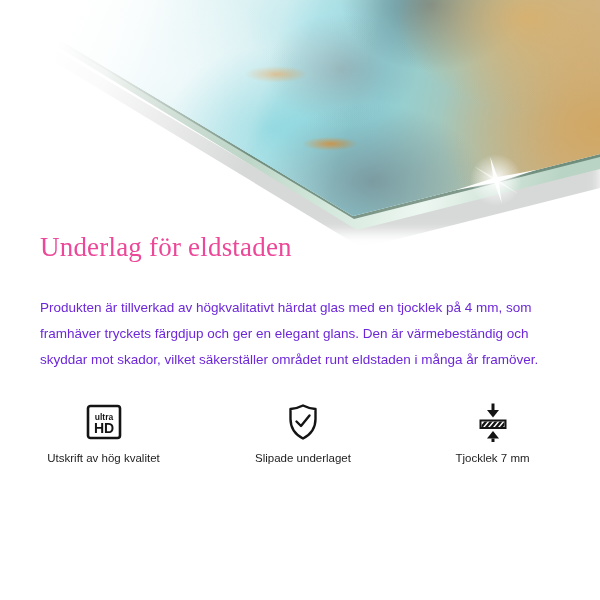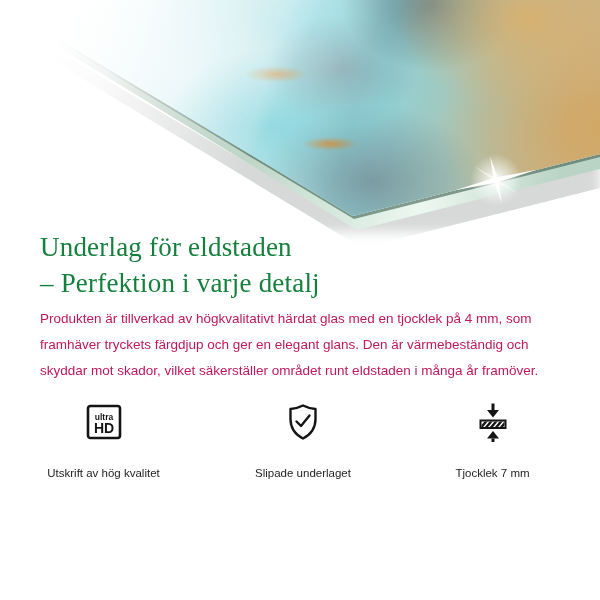--- a/index.html
+++ b/index.html
@@ -47,31 +47,31 @@
     background:linear-gradient(106deg,rgba(255,255,255,0) 28%,rgba(255,255,255,0.32) 43%,rgba(255,255,255,0) 58%);
   }
   .hero-fade{
     position:absolute;inset:0;
     background:linear-gradient(116deg,#ffffff 11%,rgba(255,255,255,0.88) 20%,rgba(255,255,255,0) 46%);
   }
   .sparkle{position:absolute;left:450px;top:150px;}
   .heading{
     position:absolute;left:40px;top:229px;margin:0;
     font-family:"Liberation Serif","DejaVu Serif",serif;
-    font-weight:400;font-size:27px;line-height:36px;color:#15803d;letter-spacing:0.2px;
+    font-weight:400;font-size:27px;line-height:36px;color:#ec4899;letter-spacing:0.2px;
   }
   .paragraph{
-    position:absolute;left:40px;top:306px;width:516px;margin:0;
-    font-size:13.5px;line-height:26px;color:#be185d;
+    position:absolute;left:40px;top:295px;width:516px;margin:0;
+    font-size:13.5px;line-height:26px;color:#6d28d9;
   }
   .features{
     position:absolute;left:0;top:392px;width:586px;padding-right:14px;
     display:grid;grid-template-columns:207px 192px 187px;grid-auto-rows:86px;
   }
-  .feature{display:flex;flex-direction:column;align-items:center;justify-content:flex-start;padding-top:10px;gap:15px;}
+  .feature{display:flex;flex-direction:column;align-items:center;justify-content:flex-start;padding-top:10px;}
   .feature .icon-box{width:40px;height:40px;}
   .feature .label{margin-top:10px;font-size:11.5px;color:#1d1d1d;white-space:nowrap;}
   svg{display:block;}
 </style>
 </head>
 <body>
 
 <div class="hero">
   <div class="glass-shadow"></div>
   <div class="glass-edge"></div>
@@ -94,21 +94,21 @@
         <polygon points="46,6 43.6,30 46,54 48.4,30" opacity="0.9"></polygon>
       </g>
       <g transform="rotate(32 46 30)" opacity="0.55">
         <polygon points="20,30 46,28.6 72,30 46,31.4"></polygon>
       </g>
       <circle cx="46" cy="30" r="2.6"></circle>
     </g>
   </svg>
 </div>
 
-<h1 class="heading"><span>Underlag för eldstaden</span><br><span>– Perfektion i varje detalj</span></h1>
+<h1 class="heading"><span>Underlag för eldstaden</span><br></h1>
 
 <p class="paragraph">Produkten är tillverkad av högkvalitativt härdat glas med en tjocklek på 4 mm, som framhäver tryckets färgdjup och ger en elegant glans. Den är värmebeständig och skyddar mot skador, vilket säkerställer området runt eldstaden i många år framöver.</p>
 
 <div class="features">
 
 
   <div class="feature">
     <div class="icon-box">
       <svg width="40" height="40" viewBox="0 0 40 40">
         <rect x="4" y="4" width="32" height="32" rx="2.5" fill="none" stroke="#141414" stroke-width="2.6"></rect>

